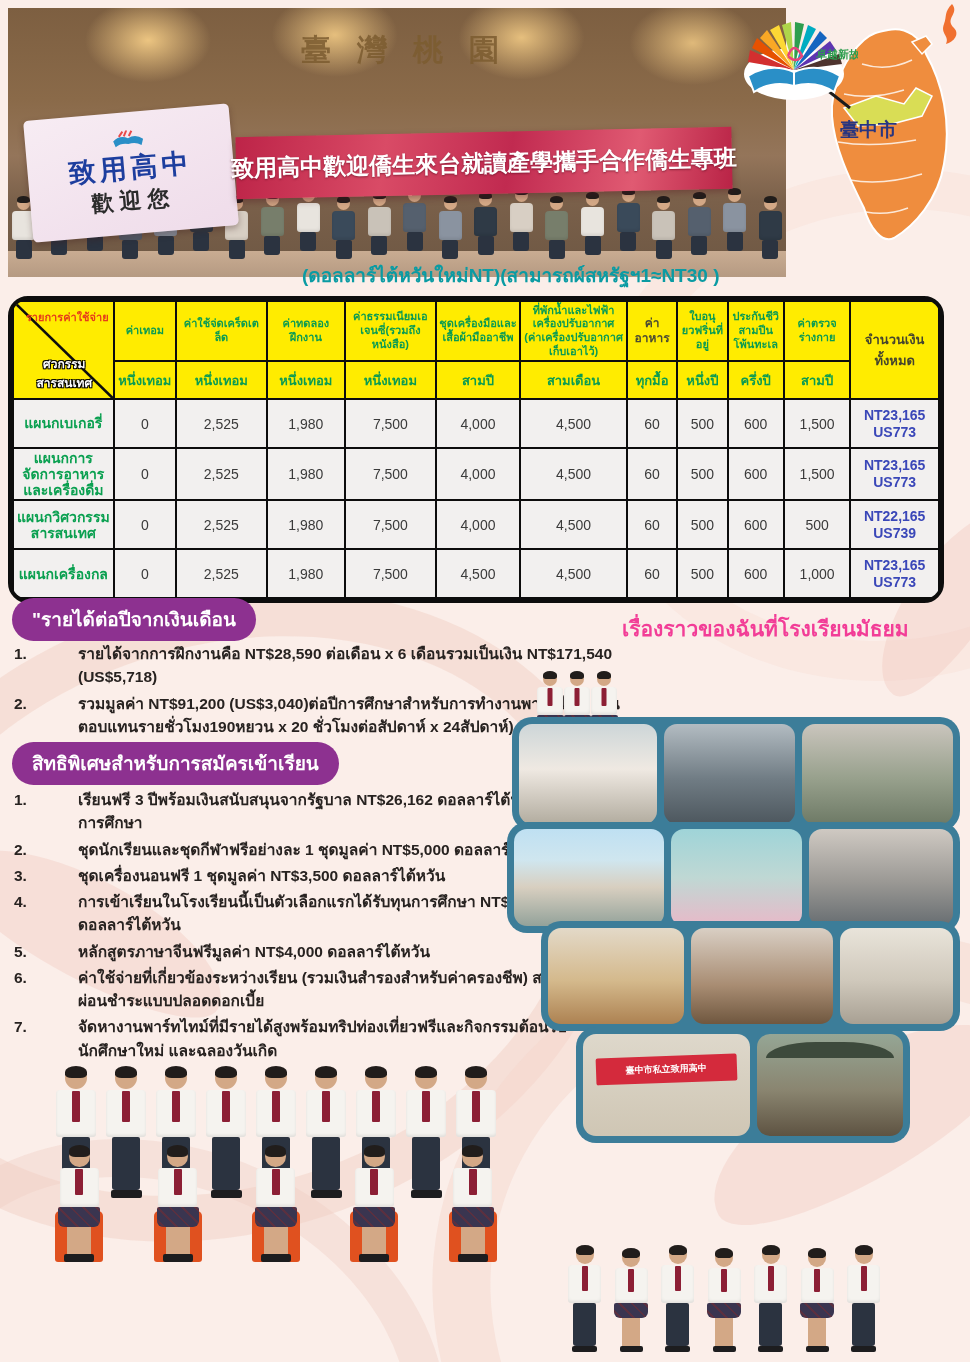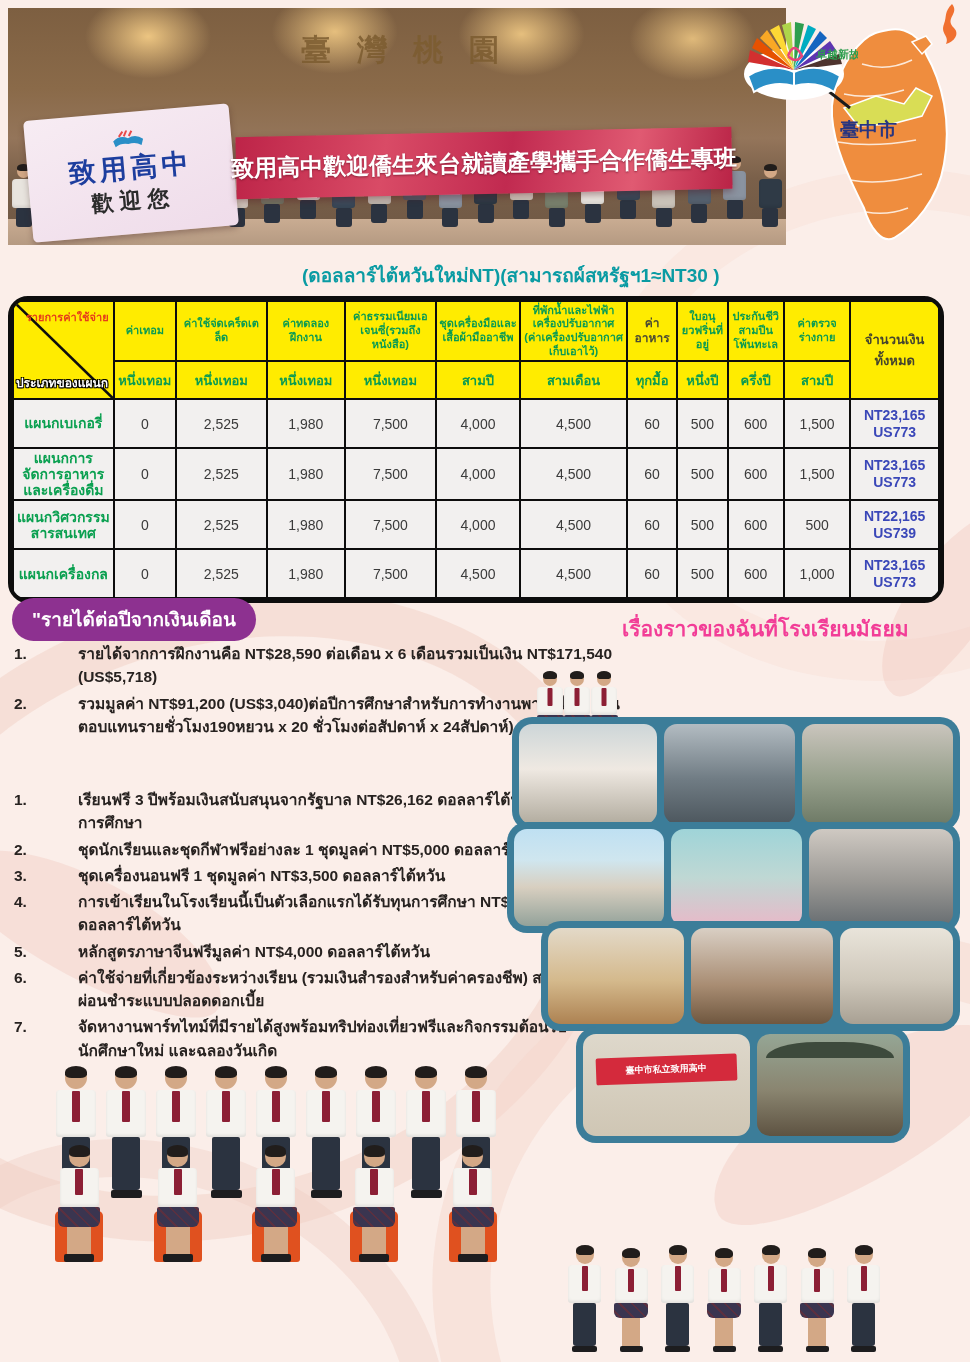--- a/index.html
+++ b/index.html
@@ -11,21 +11,21 @@
   .sw1{left:-180px;top:600px;width:720px;height:540px;border:46px solid rgba(243,211,201,.55);transform:rotate(-18deg);}
   .sw2{left:430px;top:930px;width:760px;height:640px;border:58px solid rgba(245,216,206,.5);transform:rotate(12deg);}
   .sw3{left:590px;top:170px;width:520px;height:430px;border:40px solid rgba(248,224,214,.45);transform:rotate(-8deg);}
   .sw4{left:-120px;top:1150px;width:500px;height:380px;border:38px solid rgba(241,205,195,.4);transform:rotate(24deg);}
   .petal{position:absolute;background:rgba(238,190,178,.30);border-radius:50% 50% 50% 50%/60% 60% 40% 40%;z-index:0;}
   .pt1{left:690px;top:1060px;width:340px;height:120px;transform:rotate(-30deg);}
   .pt2{left:-60px;top:880px;width:300px;height:100px;transform:rotate(28deg);}
   .pt3{left:840px;top:560px;width:220px;height:80px;transform:rotate(-55deg);}
 
   
-  .top-photo{position:absolute;left:8px;top:8px;width:778px;height:237px;z-index:2;overflow:hidden;
+  .top-photo{position:absolute;left:8px;top:8px;width:778px;height:269px;z-index:2;overflow:hidden;
     background:linear-gradient(180deg,#7d5f41 0%,#8a6a49 34%,#94755a 55%,#7a604a 72%,#6d5743 100%);}
   .top-photo .lights{position:absolute;inset:0;
     background:
      radial-gradient(90px 60px at 18% 12%, rgba(255,214,140,.85), rgba(255,214,140,0) 70%),
      radial-gradient(90px 60px at 42% 10%, rgba(255,214,140,.8), rgba(255,214,140,0) 70%),
      radial-gradient(90px 60px at 66% 11%, rgba(255,214,140,.8), rgba(255,214,140,0) 70%),
      radial-gradient(90px 60px at 88% 13%, rgba(255,214,140,.75), rgba(255,214,140,0) 70%);}
   .wall-sign{position:absolute;left:225px;top:22px;width:360px;text-align:center;color:#7c5c30;
     font-family:"Liberation Serif","DejaVu Serif",serif;font-size:30px;font-weight:bold;letter-spacing:26px;opacity:.85;}
   .floor{position:absolute;left:0;bottom:0;width:100%;height:26px;background:linear-gradient(180deg,#c9ac92,#b59a82);}
@@ -368,21 +368,21 @@
           <col style="width:66px">
           <col style="width:88px">
         </colgroup>
         <tbody>
           <tr class="hr1">
             <td class="corner" rowspan="2">
           <svg class="diag" preserveAspectRatio="none" viewBox="0 0 100 100">
                 <line x1="0" y1="0" x2="100" y2="100" stroke="#0d0d0d" stroke-width="2.6" vector-effect="non-scaling-stroke"></line>
               </svg>
           <span class="ct">รายการค่าใช้จ่าย</span>
-              <span class="cb">ประเภทของแผนก</span>
+              <span class="cb">ศวกรรมสารสนเทศ</span>
             </td>
             <td class="chead">ค่าเทอม</td>
             <td class="chead">ค่าใช้จ่ดเคร็ดเตล็ด</td>
             <td class="chead">ค่าทดลองฝึกงาน</td>
             <td class="chead">ค่าธรรมเนียมเอเจนซี่(รวมถึงหนังสือ)</td>
             <td class="chead">ชุดเครื่องมือและเสื้อผ้ามืออาชีพ</td>
             <td class="chead">ที่พักน้ำและไฟฟ้าเครื่องปรับอากาศ (ค่าเครื่องปรับอากาศเก็บเอาไว้)</td>
             <td class="chead dark">ค่าอาหาร</td>
             <td class="chead">ใบอนุยวฟริ่นที่อยู่</td>
             <td class="chead">ประกันชีวิสามปีนโพ้นทะเล</td>
@@ -466,20 +466,21 @@
       <div class="li-row">
         <span class="num">1.</span>
         <span class="txt">รายได้จากการฝึกงานคือ NT$28,590 ต่อเดือน x 6 เดือนรวมเป็นเงิน NT$171,540 (US$5,718)</span>
       </div>
       <div class="li-row">
         <span class="num">2.</span>
         <span class="txt">รวมมูลค่า NT$91,200 (US$3,040)ต่อปีการศึกษาสำหรับการทำงานพาร์ทไทม์ (เงินตอบแทนรายชั่วโมง190หยวน x 20 ชั่วโมงต่อสัปดาห์ x 24สัปดาห์)</span>
       </div>
     </div>
 
+  <div class="sec-badge badge-priv">สิทธิพิเศษสำหรับการสมัครเข้าเรียน</div>
   <div class="num-list list-priv">
       <div class="li-row">
         <span class="num">1.</span>
         <span class="txt">เรียนฟรี 3 ปีพร้อมเงินสนับสนุนจากรัฐบาล NT$26,162 ดอลลาร์ไต้หวันต่อภาคการศึกษา</span>
       </div>
       <div class="li-row">
         <span class="num">2.</span>
         <span class="txt">ชุดนักเรียนและชุดกีฬาฟรีอย่างละ 1 ชุดมูลค่า NT$5,000 ดอลลาร์ไต้หวัน</span>
       </div>
       <div class="li-row">

